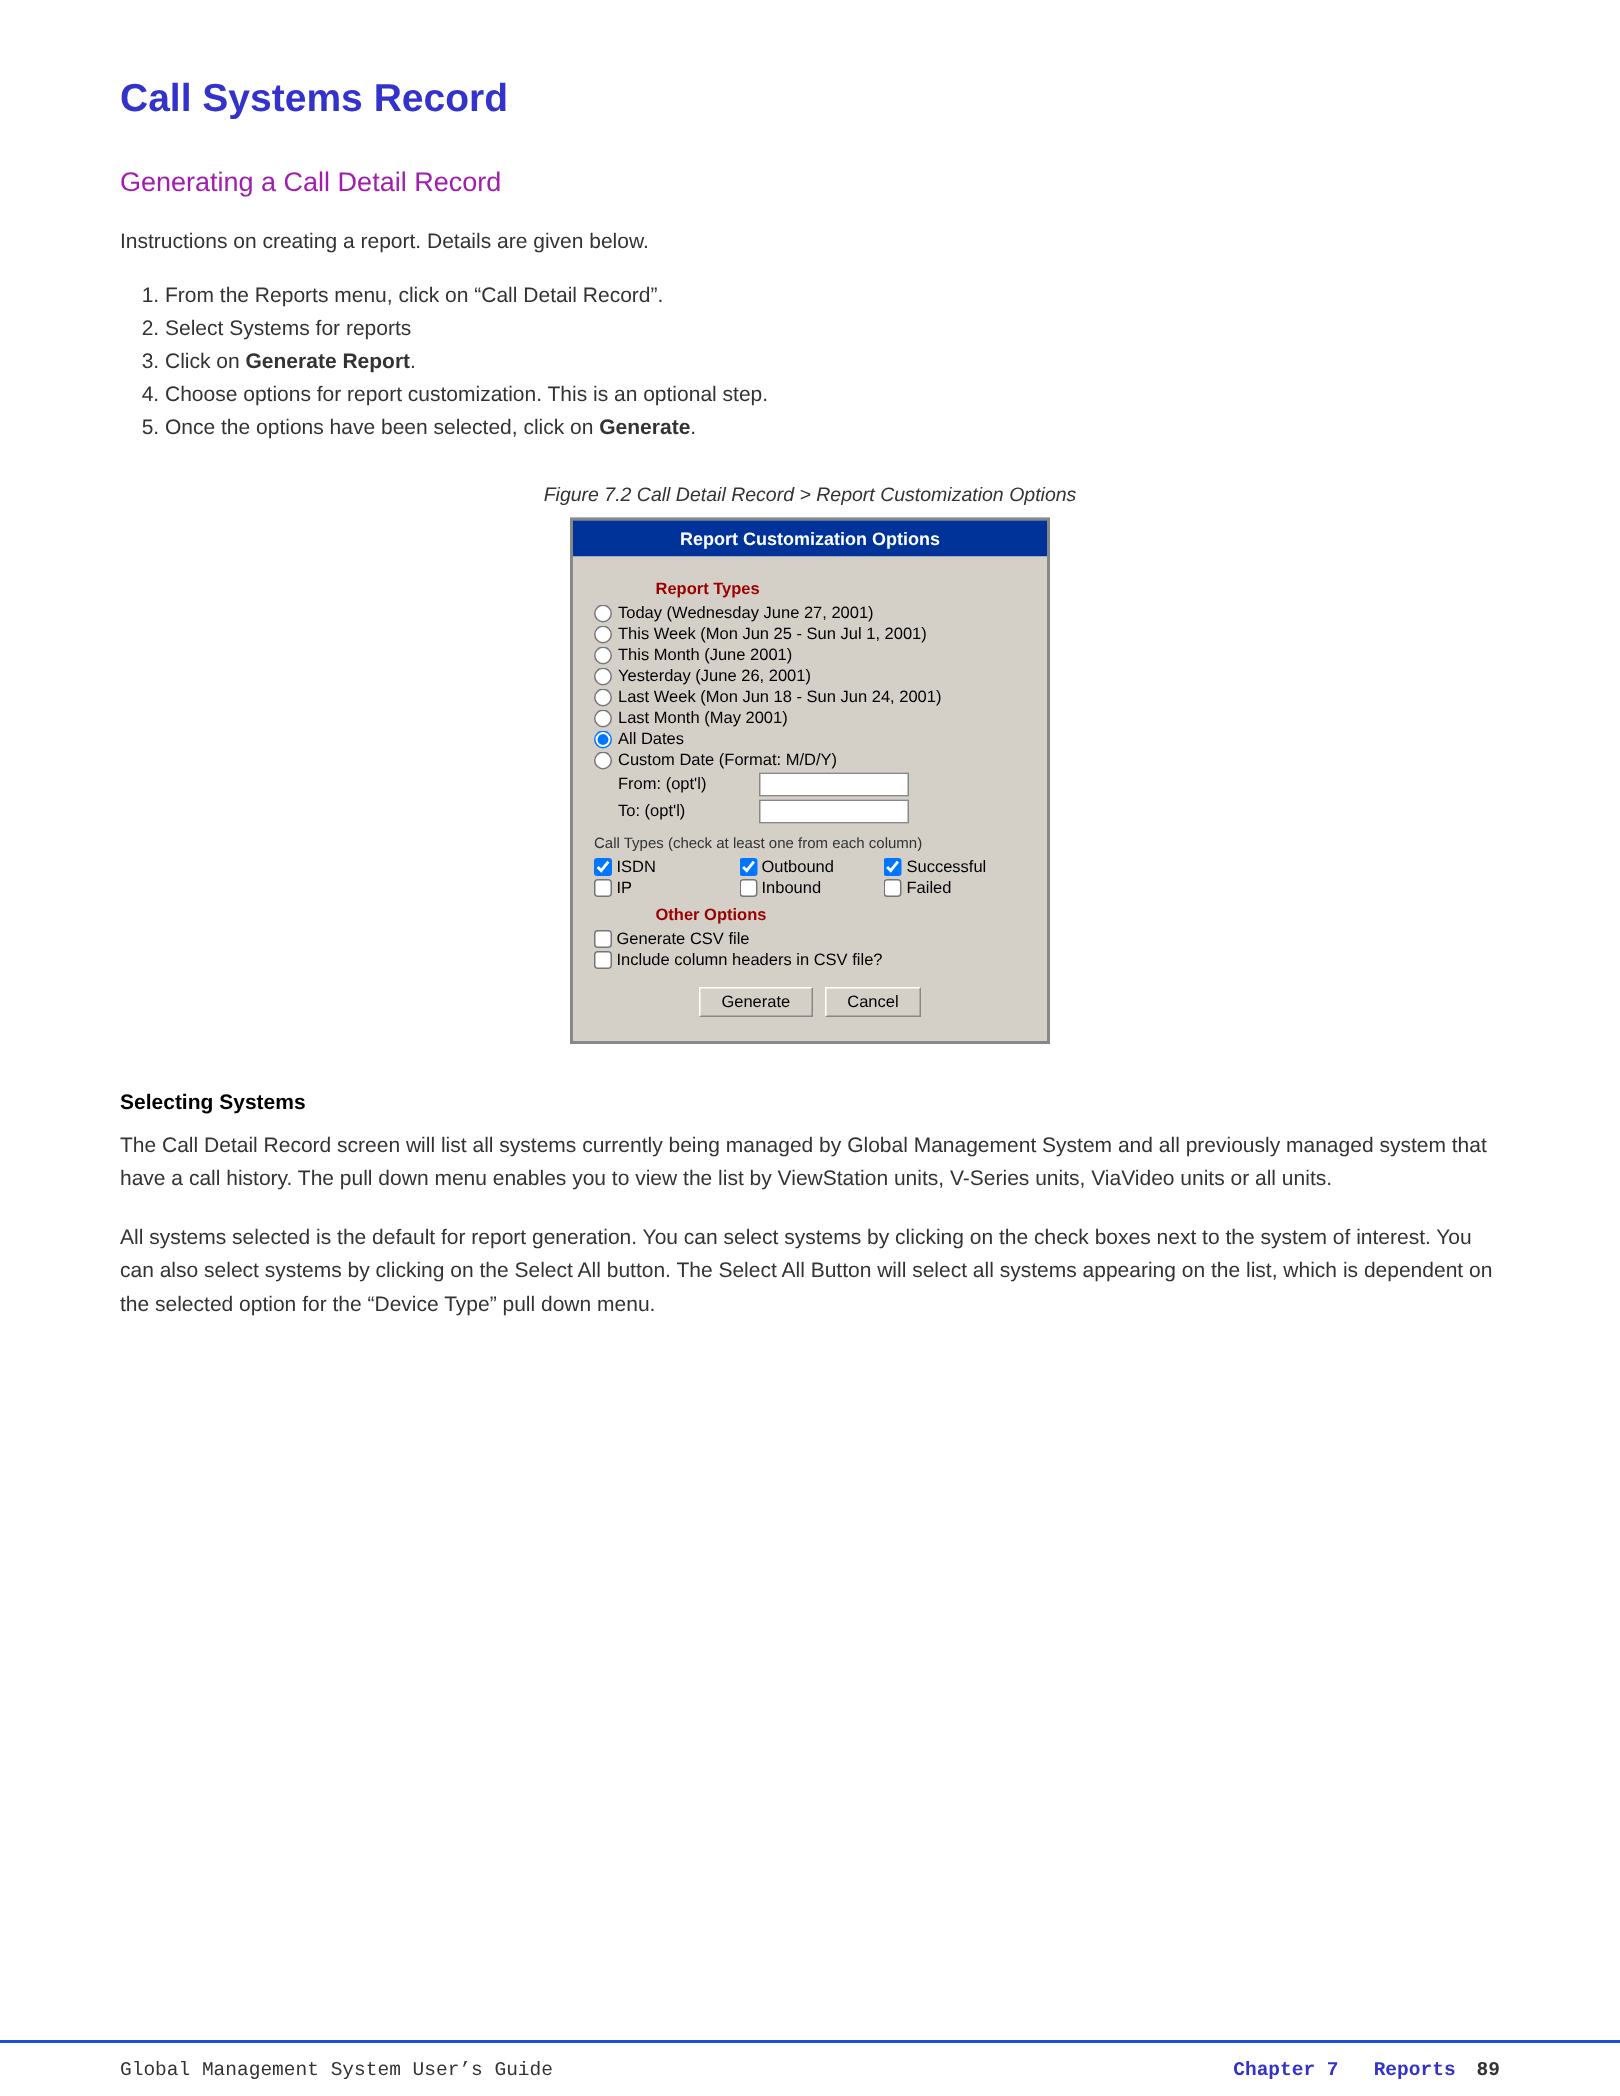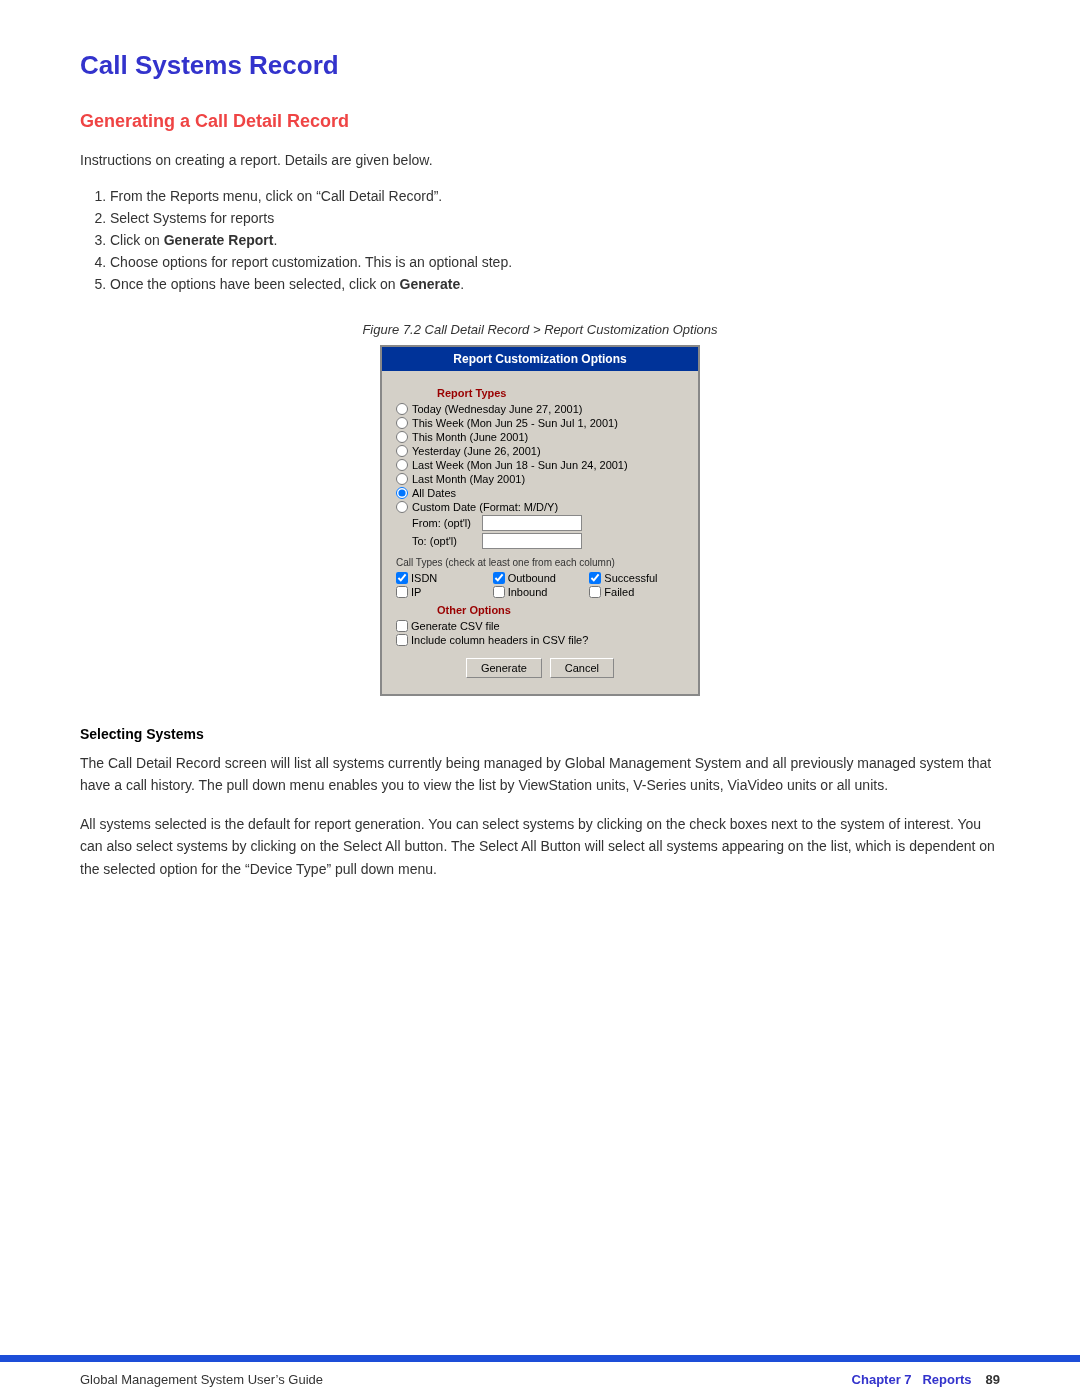--- a/index.html
+++ b/index.html
@@ -19,22 +19,22 @@
 
     .page-title {
       font-size: 26px;
       font-weight: bold;
       color: #3333cc;
       margin-bottom: 30px;
     }
 
     .section-title {
       font-size: 18px;
-      font-weight: bold;
-      color: #ef4444;
+      font-weight: normal;
+      color: #a21caf;
       margin-bottom: 20px;
     }
 
     .intro-text {
       font-size: 14px;
       color: #333;
       margin-bottom: 20px;
     }
 
     .steps-list {
@@ -109,21 +109,21 @@
 
     .custom-date-row {
       display: flex;
       align-items: center;
       margin-left: 16px;
       margin-bottom: 2px;
       font-size: 11px;
     }
 
     .custom-date-row label {
-      width: 70px;
+      width: 94px;
     }
 
     .custom-date-row input[type="text"] {
       width: 100px;
       height: 16px;
       border: 1px solid #888;
       background: #fff;
       font-size: 11px;
     }
 
@@ -199,26 +199,27 @@
       color: #333;
       line-height: 1.6;
       margin-bottom: 16px;
     }
 
     .page-footer {
       position: absolute;
       bottom: 0;
       left: 0;
       right: 0;
-      border-top: 7px solid #1d4ed8;
+      border-top: 2px solid #1d4ed8;
       padding: 10px 80px;
       display: flex;
       justify-content: space-between;
       font-size: 13px;
       color: #333;
+      font-family: Liberation Mono, monospace;
     }
 
     .footer-right {
       display: flex;
       gap: 14px;
       align-items: center;
     }
 
     .footer-chapter {
       color: #3333cc;

